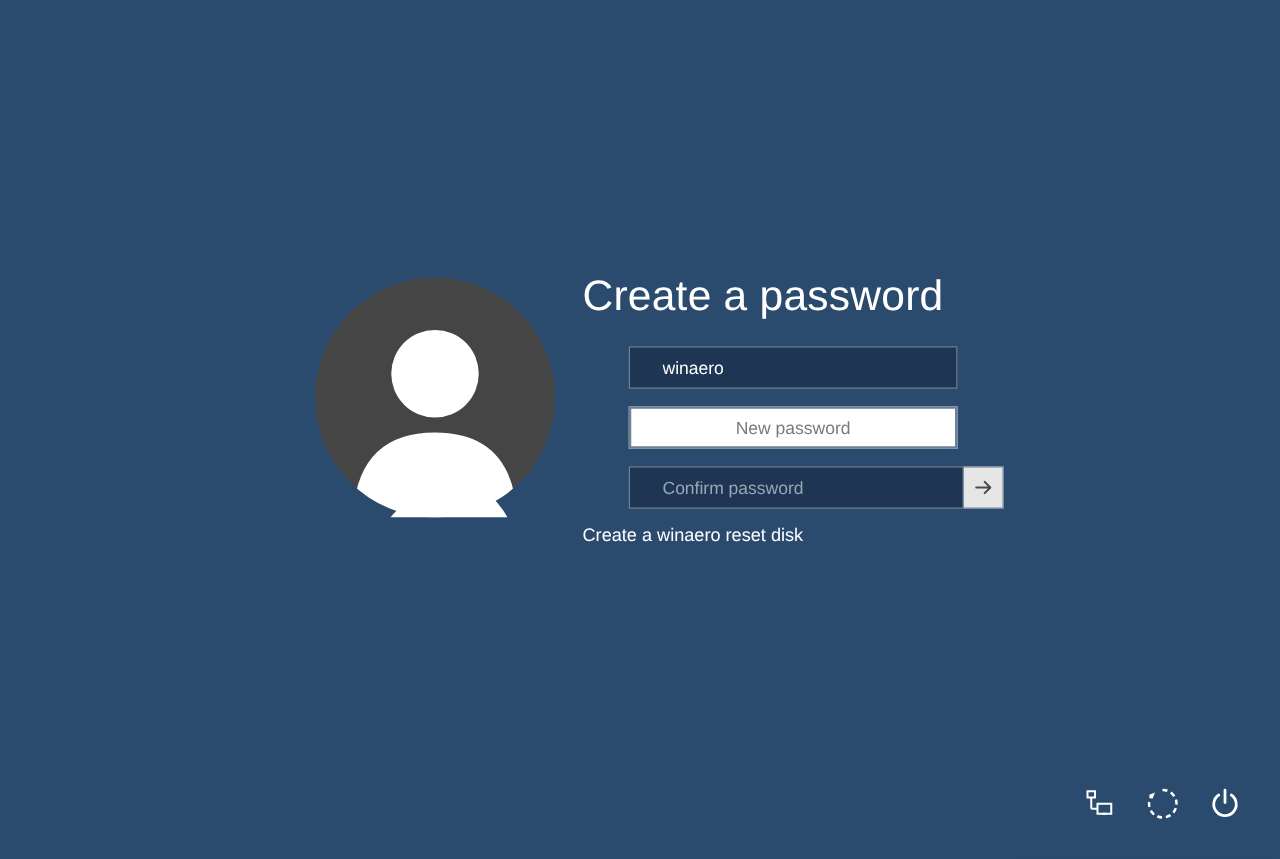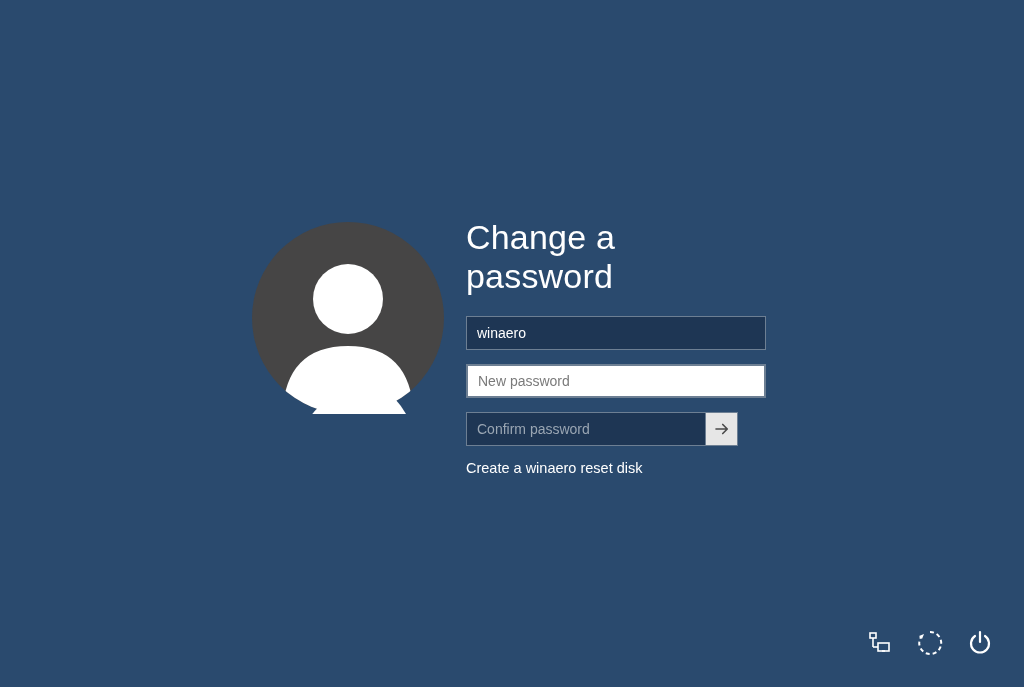--- a/index.html
+++ b/index.html
@@ -50,31 +50,33 @@
       margin-bottom: 14px;
       width: 300px;
     }
     .field {
       height: 34px;
       flex: 1;
       background-color: #1e3654;
       border: 1px solid #6d7f93;
       color: #ffffff;
       font-size: 14px;
-      padding: 0 10px;
+      padding: 0 26px;
       outline: none;
       font-family: inherit;
+      margin-left: 37px;
     }
     .field::placeholder {
       color: #9aa6b3;
     }
     .field.active {
       background-color: #ffffff;
       border: 2px solid #6d7f93;
       color: #222;
+      text-align: center;
     }
     .field.active::placeholder {
       color: #7a7a7a;
     }
     .submit-btn {
       width: 32px;
       height: 34px;
       background-color: #e6e6e6;
       border: 1px solid #6d7f93;
       border-left: none;
@@ -121,33 +123,33 @@
             <circle cx="96" cy="96" r="96"></circle>
           </clipPath>
       </defs>
       <g clip-path="url(#avclip)">
         <path d="M 30 200 Q 30 124 96 124 Q 162 124 162 200 Z" fill="#ffffff"></path>
       </g>
     </svg>
   </div>
 
   <div class="form-area">
-    <h1 class="title">Change a password</h1>
+    <h1 class="title">Create a password</h1>
 
     <div class="field-row">
       <input class="field" type="text" value="winaero" style="">
     </div>
 
 
     <div class="field-row">
       <input class="field active" type="password" autofocus="" placeholder="New password" style="">
     </div>
 
     <div class="field-row" style="margin-bottom:0;">
-      <input class="field" type="password" style="width: 240px; flex: 0 0 auto;" placeholder="Confirm password">
+      <input class="field" type="password" style="width: 268px; flex: 0 0 auto;" placeholder="Confirm password">
       <div class="submit-btn">
         <svg width="18" height="18" viewBox="0 0 24 24">
           <path d="M4 12 L18 12 M13 6 L19 12 L13 18" stroke="#4a4a4a" stroke-width="2.2" fill="none" stroke-linecap="round" stroke-linejoin="round"></path>
         </svg>
       </div>
     </div>
 
     <span class="link">Create a winaero reset disk</span>
   </div>
 </div>

